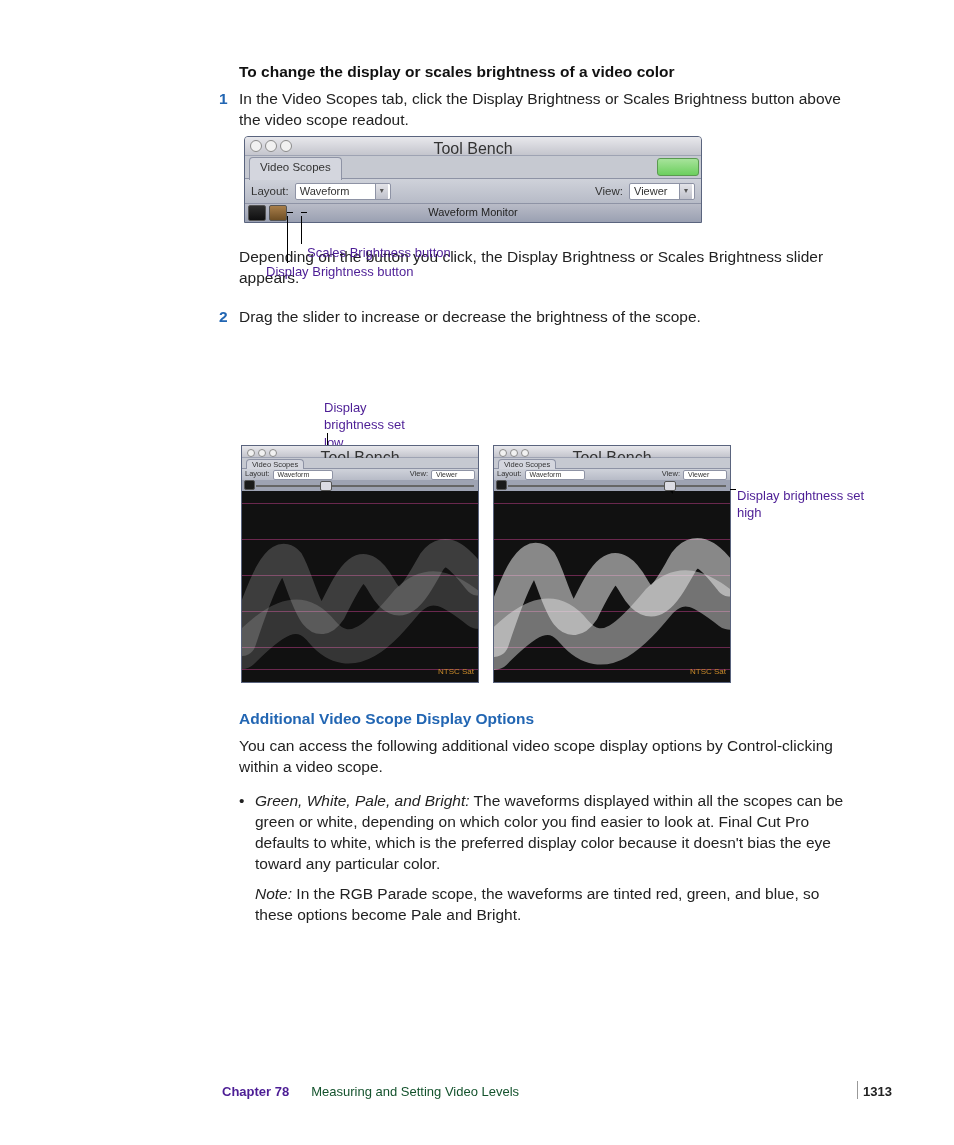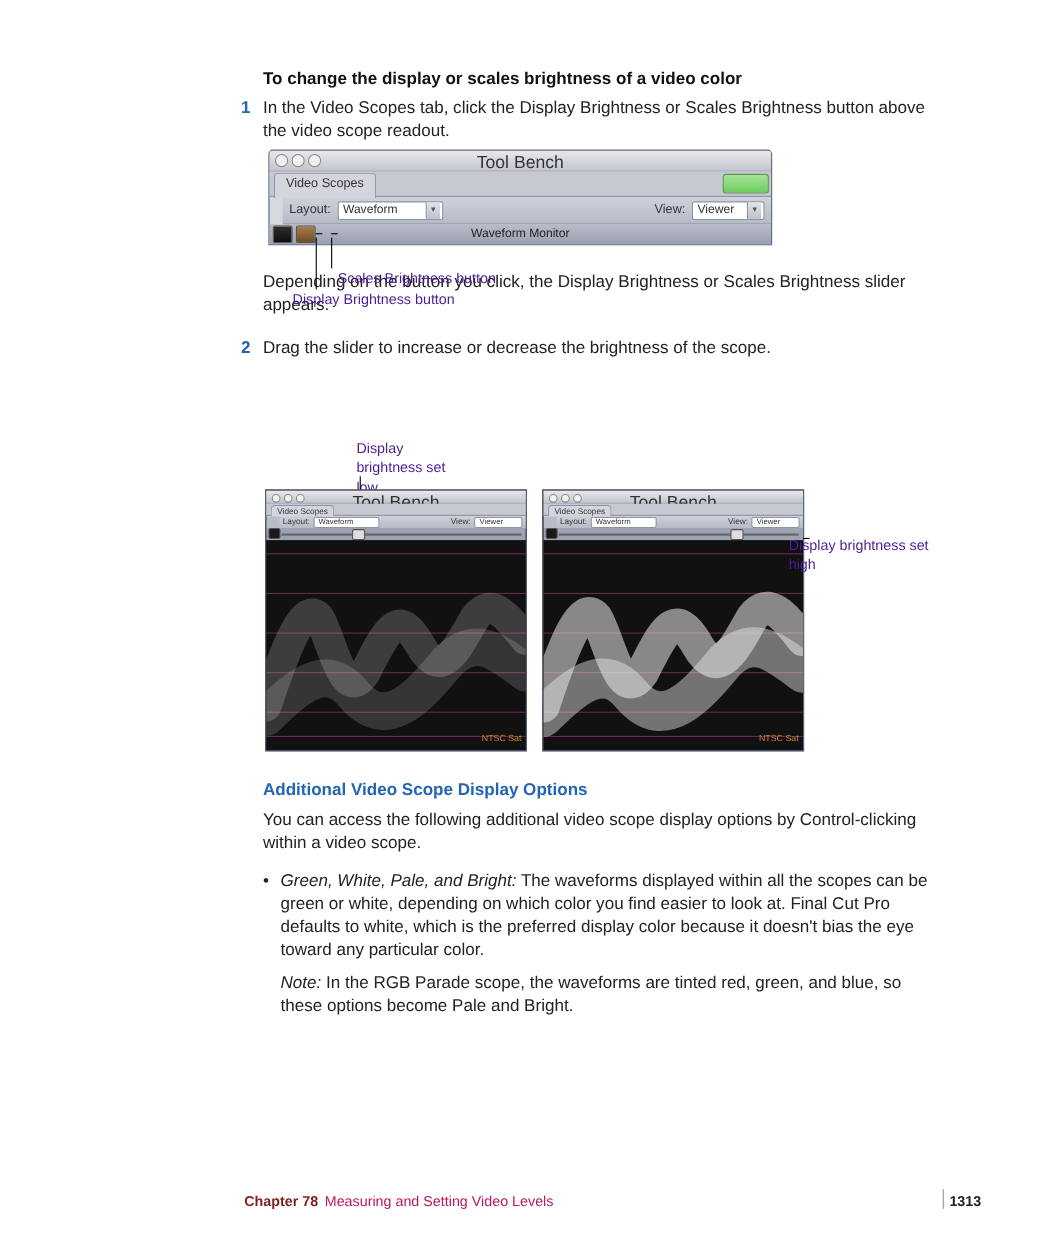--- a/index.html
+++ b/index.html
@@ -30,21 +30,21 @@
   
   .fig1 { position:relative; margin:6px 0 24px 5px; width:458px; }
   .fig1 .window { width:456px; border:1px solid #5a647e; border-radius:4px 4px 0 0; overflow:hidden; background:#d6d9df; }
   .fig1 .titlebar { height:18px; background:linear-gradient(#e8e8ec,#c4c5cd); position:relative; border-bottom:1px solid #9ea3b3; }
   .traffic { position:absolute; left:5px; top:3px; display:flex; gap:3px; }
   .traffic span { width:10px; height:10px; border-radius:50%; border:1px solid #8b8b8b; background:#f1f1f1; display:inline-block; }
   .fig1 .titlebar .title, .fig2 .titlebar .title { position:absolute; left:0; right:0; top:1px; text-align:center; font-size:16px; color:#333; }
   .fig1 .tabrow { height:22px; background:#c6c9d1; border-bottom:1px solid #8e93a5; position:relative; }
   .tab { position:absolute; left:4px; top:1px; height:20px; padding:2px 10px 0; font-size:11.5px; color:#333; background:#d4d6de; border:1px solid #8e93a5; border-bottom:none; border-radius:4px 4px 0 0; }
   .greencorner { position:absolute; right:2px; top:2px; width:40px; height:16px; border-radius:3px; background:linear-gradient(#a7e39b,#6ccf5e); border:1px solid #5a9a50; }
-  .controls { height:24px; background:linear-gradient(#cfd2da,#b7bbc7); border-bottom:1px solid #8e93a5; display:flex; align-items:center; font-size:11.5px; color:#333; padding:0 6px; gap:6px;margin-left:12px; }
+  .controls { height:24px; background:linear-gradient(#cfd2da,#b7bbc7); border-bottom:1px solid #8e93a5; display:flex; align-items:center; font-size:11.5px; color:#333; padding:0 6px; gap:6px; }
   .label { }
   .dropdown { background:#fff; border:1px solid #8e93a5; height:15px; font-size:11px; padding:0 4px; display:inline-flex; align-items:center; border-radius:2px; position:relative; }
   .dropdown.w1 { width:86px; }
   .dropdown.w2 { width:56px; }
   .dropdown .caret { position:absolute; right:2px; top:0; bottom:0; width:12px; background:linear-gradient(#e3e3e8,#bfc1cb); border-left:1px solid #8e93a5; display:flex; align-items:center; justify-content:center; font-size:8px; color:#555; }
   .spacer { flex:1; }
   .scopebar { height:18px; background:linear-gradient(#b9bbc7,#9aa0b2); display:flex; align-items:center; position:relative; }
   .iconbtn { width:16px; height:14px; margin-left:3px; border:1px solid #555; border-radius:2px; background:linear-gradient(#2e2e2e,#0f0f10); }
   .iconbtn.tan { background:linear-gradient(#a87e4a,#6e4e24); }
   .scopebar .center { position:absolute; left:0; right:0; top:1px; text-align:center; font-size:11px; color:#222; }
@@ -86,30 +86,30 @@
   .wave svg { position:absolute; inset:0; width:100%; height:100%; }
   .wave .sat { position:absolute; right:4px; bottom:4px; font-size:8px; color:#c98a2a; }
 
   .fig2.left { left:0; }
   .fig2.right { left:252px; }
 
   .arrow-left-cap { position:absolute; left:83px; top:-46px; width:102px; text-align:left; }
   .arrow-left-line { position:absolute; left:86px; top:-12px; width:1px; height:56px; background:#000; }
   .arrow-left-line::after { content:""; position:absolute; left:-3px; bottom:-1px; width:0; height:0; border:4px solid transparent; border-top-color:#000; }
 
-  .arrow-right-cap { position:absolute; left:476px; top:42px; width:130px; text-align:left; }
+  .arrow-right-cap { position:absolute; left:496px; top:42px; width:130px; text-align:left; }
   .arrow-right-line { position:absolute; left:425px; top:44px; width:70px; height:1px; background:#000; }
   .arrow-right-line::before { content:""; position:absolute; left:-1px; top:-3px; width:0; height:0; border:4px solid transparent; border-right-color:#000; }
 
   
   .footer { position:absolute; left:0; right:0; bottom:42px; height:20px; }
   .footer .rule { position:absolute; right:96px; top:-2px; width:1px; height:18px; background:#999; }
   .footer .chapter { position:absolute; left:222px; top:0; font-size:13px; }
-  .footer .chapter b { font-weight:700; color:#7f1d1d; }
-  .footer .chapter .blue { color:#be185d; margin-left:6px; }
+  .footer .chapter b { font-weight:700; color:#4c1d95; }
+  .footer .chapter .blue { color:#14532d; margin-left:22px; }
   .footer .pageno { position:absolute; right:62px; top:0; font-size:13px; font-weight:700; }
 </style>
 </head>
 <body>
 <div class="page">
 
   <div class="content">
     <p class="heading">To change the display or scales brightness of a video color</p>
 
     <ol class="steps">

